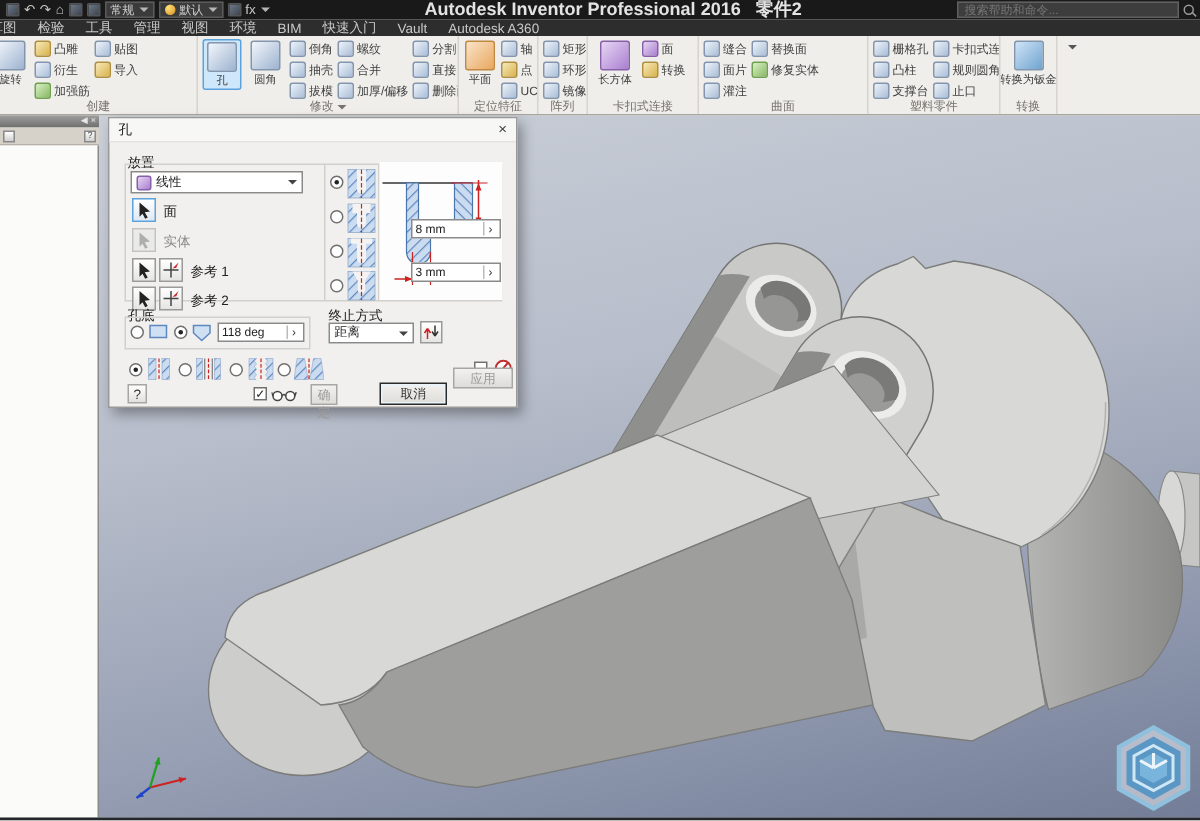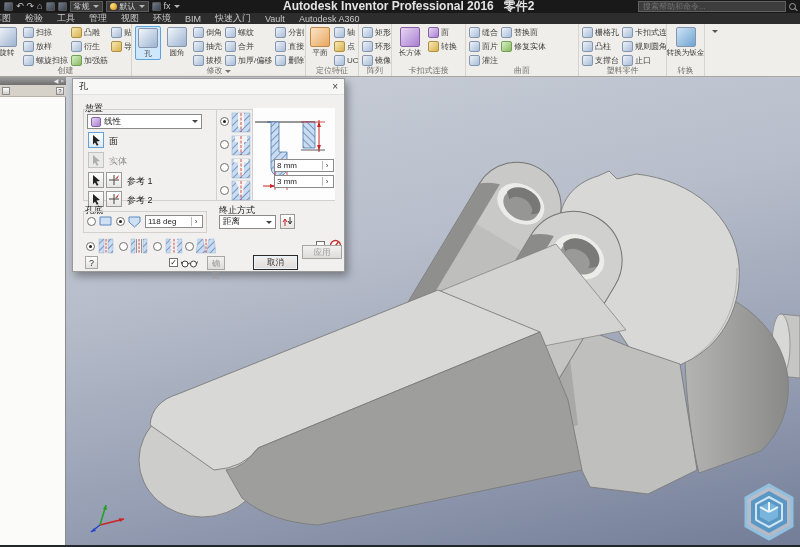--- a/index.html
+++ b/index.html
@@ -173,34 +173,20 @@
 <div class="ribbon">
 
   <div class="panel" style="width:132px">
     <div class="pbody">
       <div class="bigbtn cut">
         <span class="icL"></span>
         <span>旋转</span>
       </div>
       <div class="col">
         <div class="sbtn">
-            <span class="ic"></span>
-            <span>扫掠</span>
-          </div>
-        <div class="sbtn">
-            <span class="ic"></span>
-            <span>放样</span>
-          </div>
-        <div class="sbtn">
-            <span class="ic"></span>
-            <span>螺旋扫掠</span>
-          </div>
-      </div>
-      <div class="col">
-        <div class="sbtn">
             <span class="ic gold"></span>
             <span>凸雕</span>
           </div>
         <div class="sbtn">
             <span class="ic"></span>
             <span>衍生</span>
           </div>
         <div class="sbtn">
             <span class="ic green"></span>
             <span>加强筋</span>
@@ -606,21 +592,21 @@
       <line x1="66" y1="12" x2="66" y2="44" stroke="#cc2222" stroke-width="1"></line>
       <path d="M66,14 l-2,5 h4 Z M66,42 l-2,-5 h4 Z" fill="#cc2222"></path>
       <line x1="48" y1="14" x2="72" y2="14" stroke="#cc2222" stroke-width="0.8"></line>
       <line x1="48" y1="42" x2="72" y2="42" stroke="#333" stroke-width="0.8"></line>
       <line x1="10" y1="78" x2="46" y2="78" stroke="#cc2222" stroke-width="1"></line>
       <path d="M22,78 l-5,-2 v4 Z M34,78 l5,-2 v4 Z" fill="#cc2222"></path>
       <line x1="22" y1="60" x2="22" y2="82" stroke="#cc2222" stroke-width="0.8"></line>
       <line x1="34" y1="60" x2="34" y2="82" stroke="#cc2222" stroke-width="0.8"></line>
     </svg>
   </div>
-  <div class="field" style="left:201px;top:80px;width:60px">
+  <div class="field" style="left:201px;top:67px;width:60px">
     <span class="fval">8 mm</span>
     <span class="fspin">›</span>
   </div>
   <div class="field" style="left:201px;top:96px;width:60px">
     <span class="fval">3 mm</span>
     <span class="fspin">›</span>
   </div>
 
   <span class="glabel" style="left:12px;top:125px">孔底</span>
   <div class="grp" style="left:10px;top:132px;width:124px;height:22px"></div>

